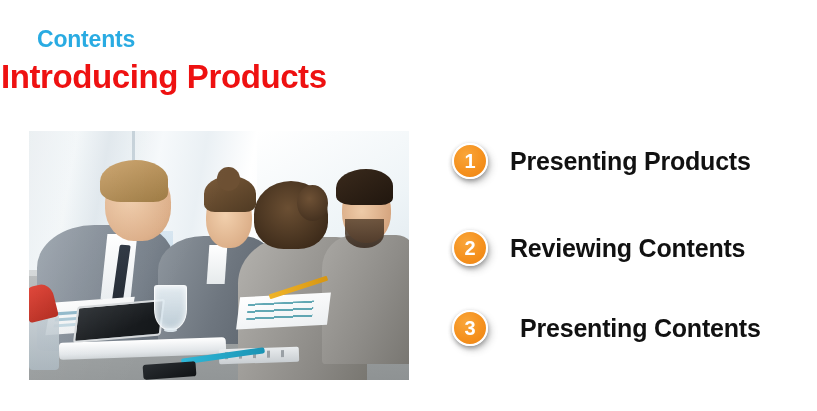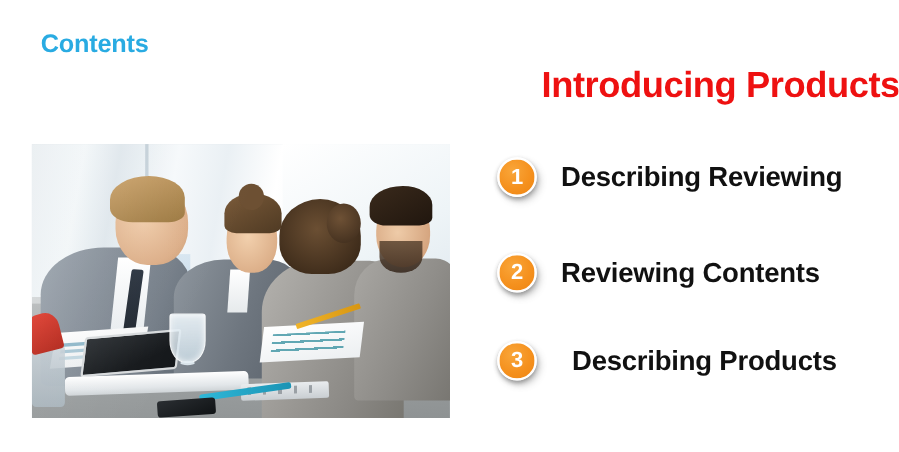--- a/index.html
+++ b/index.html
@@ -30,21 +30,21 @@
     color: #29ABE2;
     letter-spacing: -0.2px;
     white-space: nowrap;
   }
 
   .slide-title {
     position: absolute;
     left: 0;
     top: 58px;
     width: 817px;
-    text-align: right;
+    text-align: left;
     font-size: 33px;
     font-weight: bold;
     color: #EE1111;
     letter-spacing: -0.4px;
     white-space: nowrap;
     transform: translateX(1px);
   }
 
   
   .photo {
@@ -391,27 +391,27 @@
       <div class="obj scissors"></div>
 
       <div class="photo-sheen"></div>
     </div>
   </div>
 
   <div class="list">
 
     <div class="list-item row-1">
       <div class="badge">1</div>
-      <div class="item-label">Describing Reviewing</div>
+      <div class="item-label">Presenting Products</div>
     </div>
 
     <div class="list-item row-2">
       <div class="badge">2</div>
       <div class="item-label">Reviewing Contents</div>
     </div>
 
     <div class="list-item row-3">
       <div class="badge">3</div>
-      <div class="item-label">Describing Products</div>
+      <div class="item-label">Presenting Contents</div>
     </div>
 
   </div>
 </div>
 
 </body></html>

